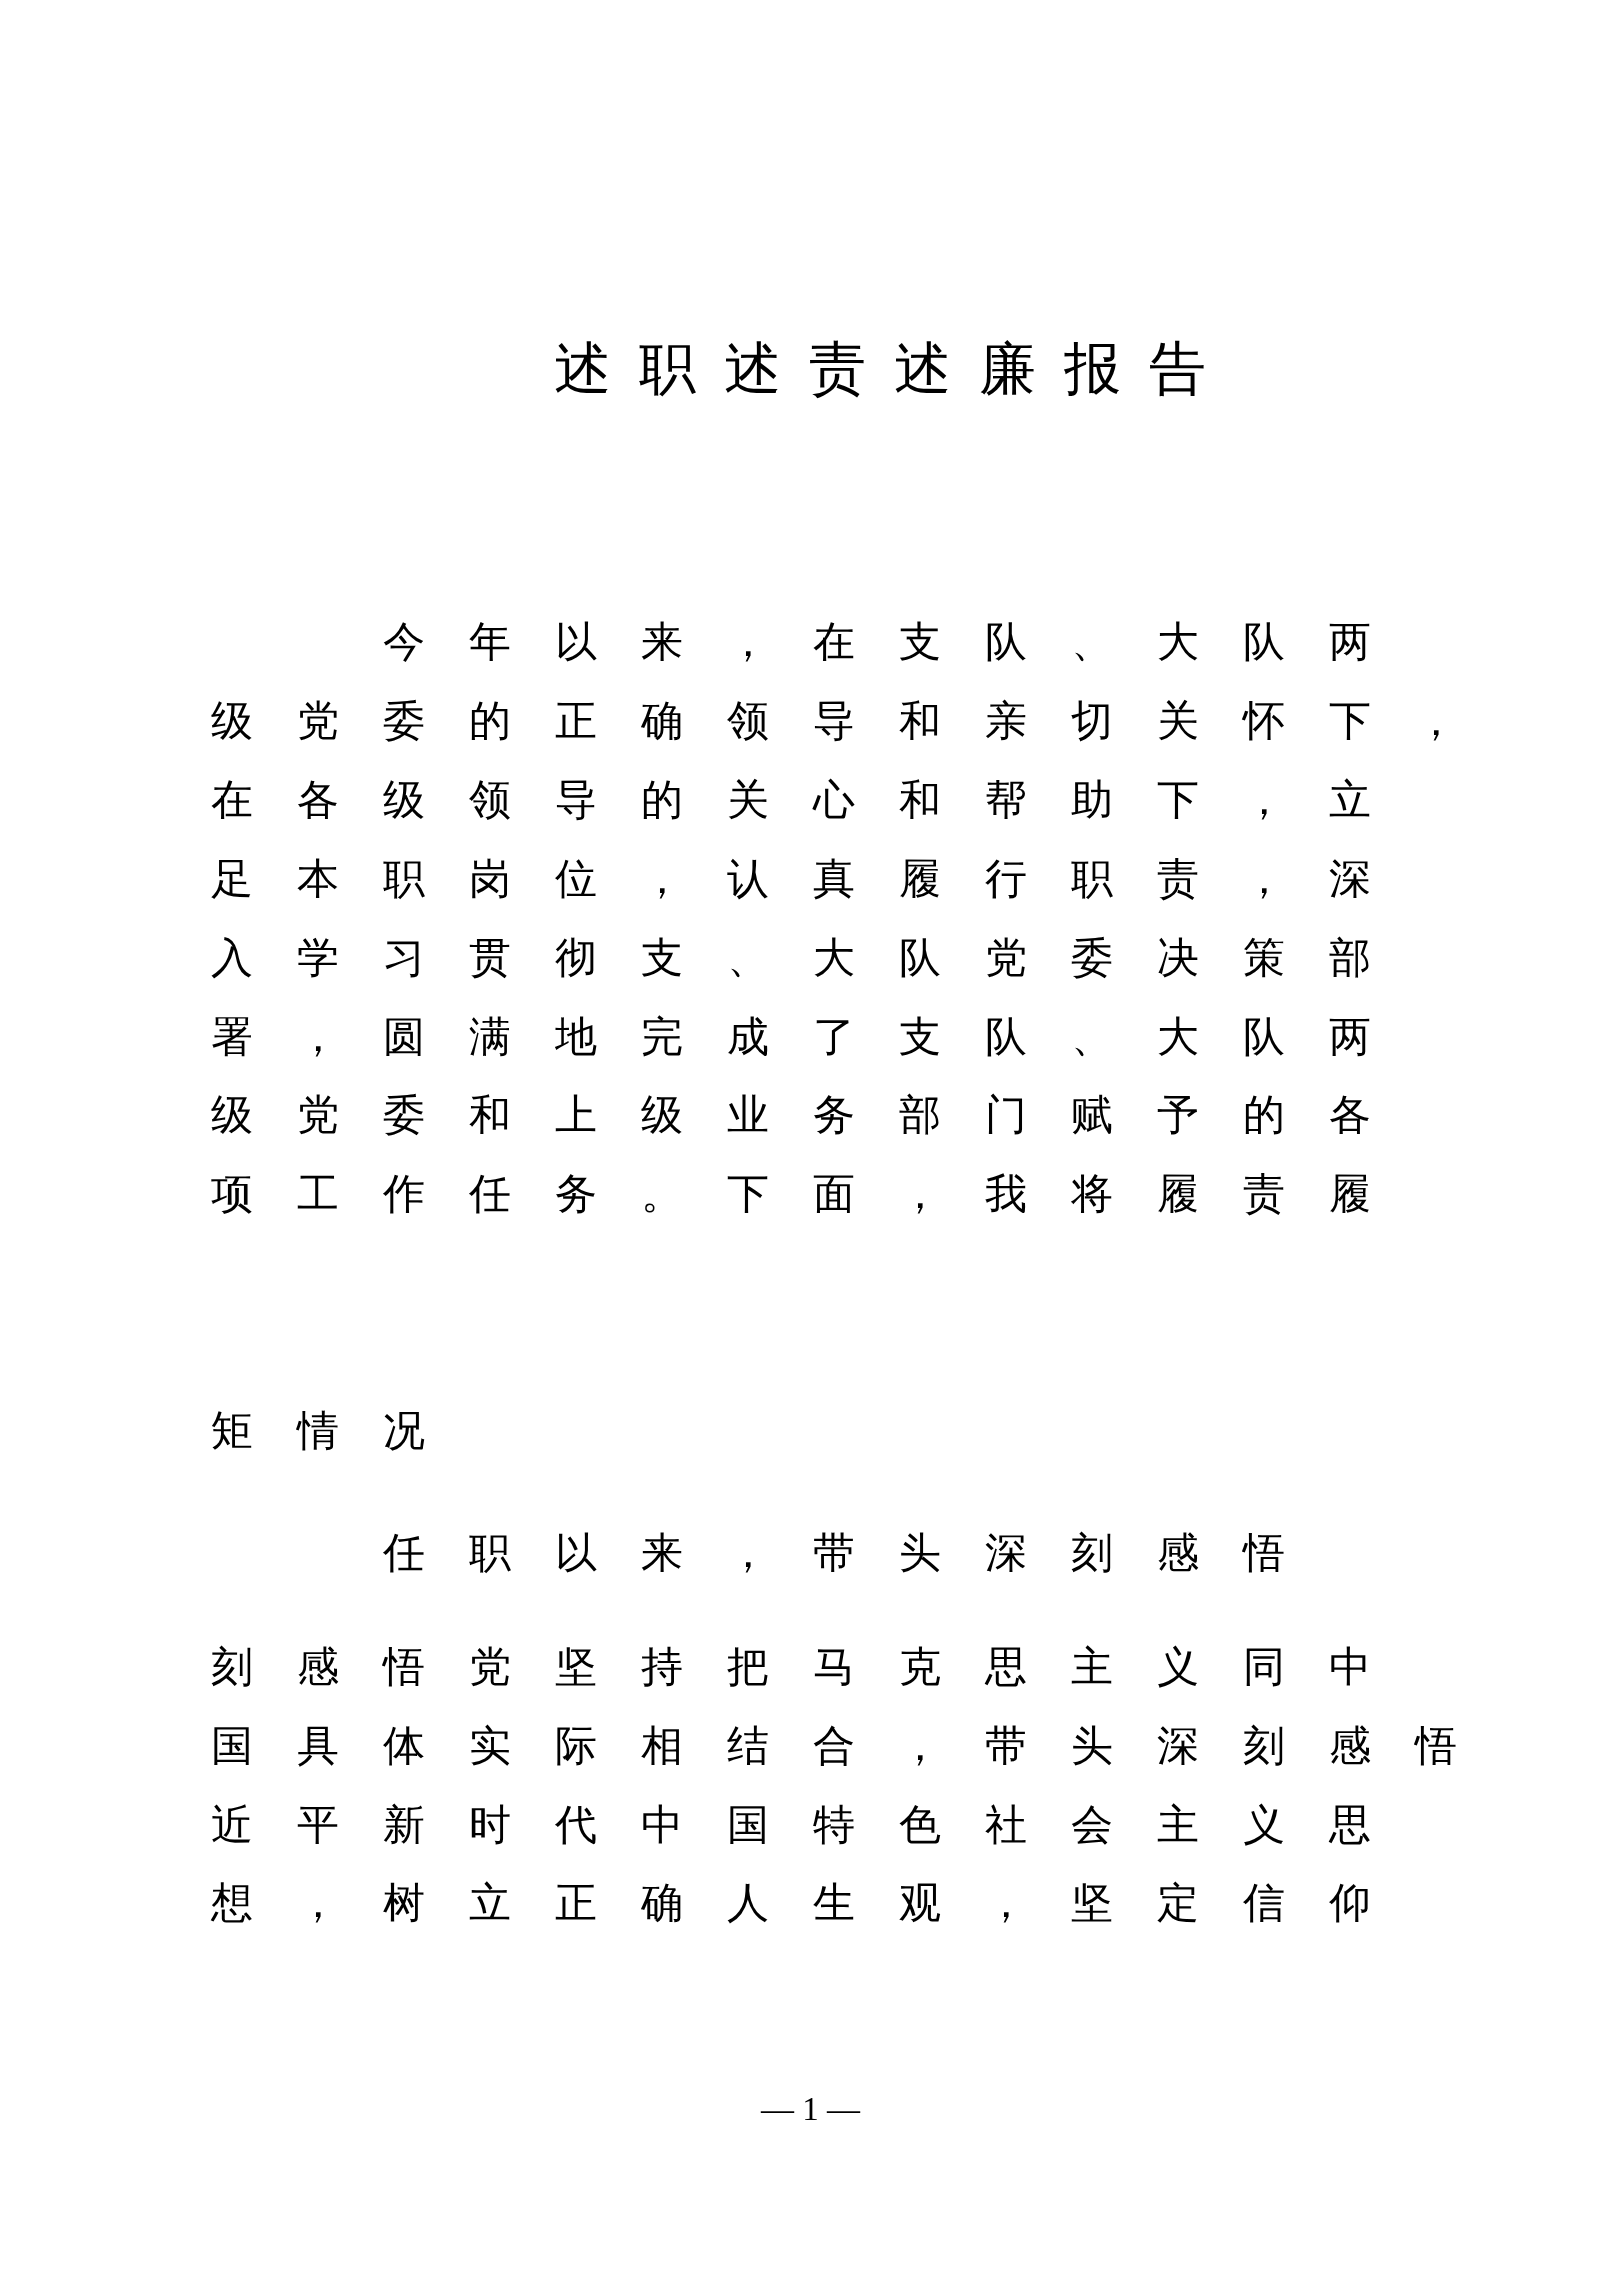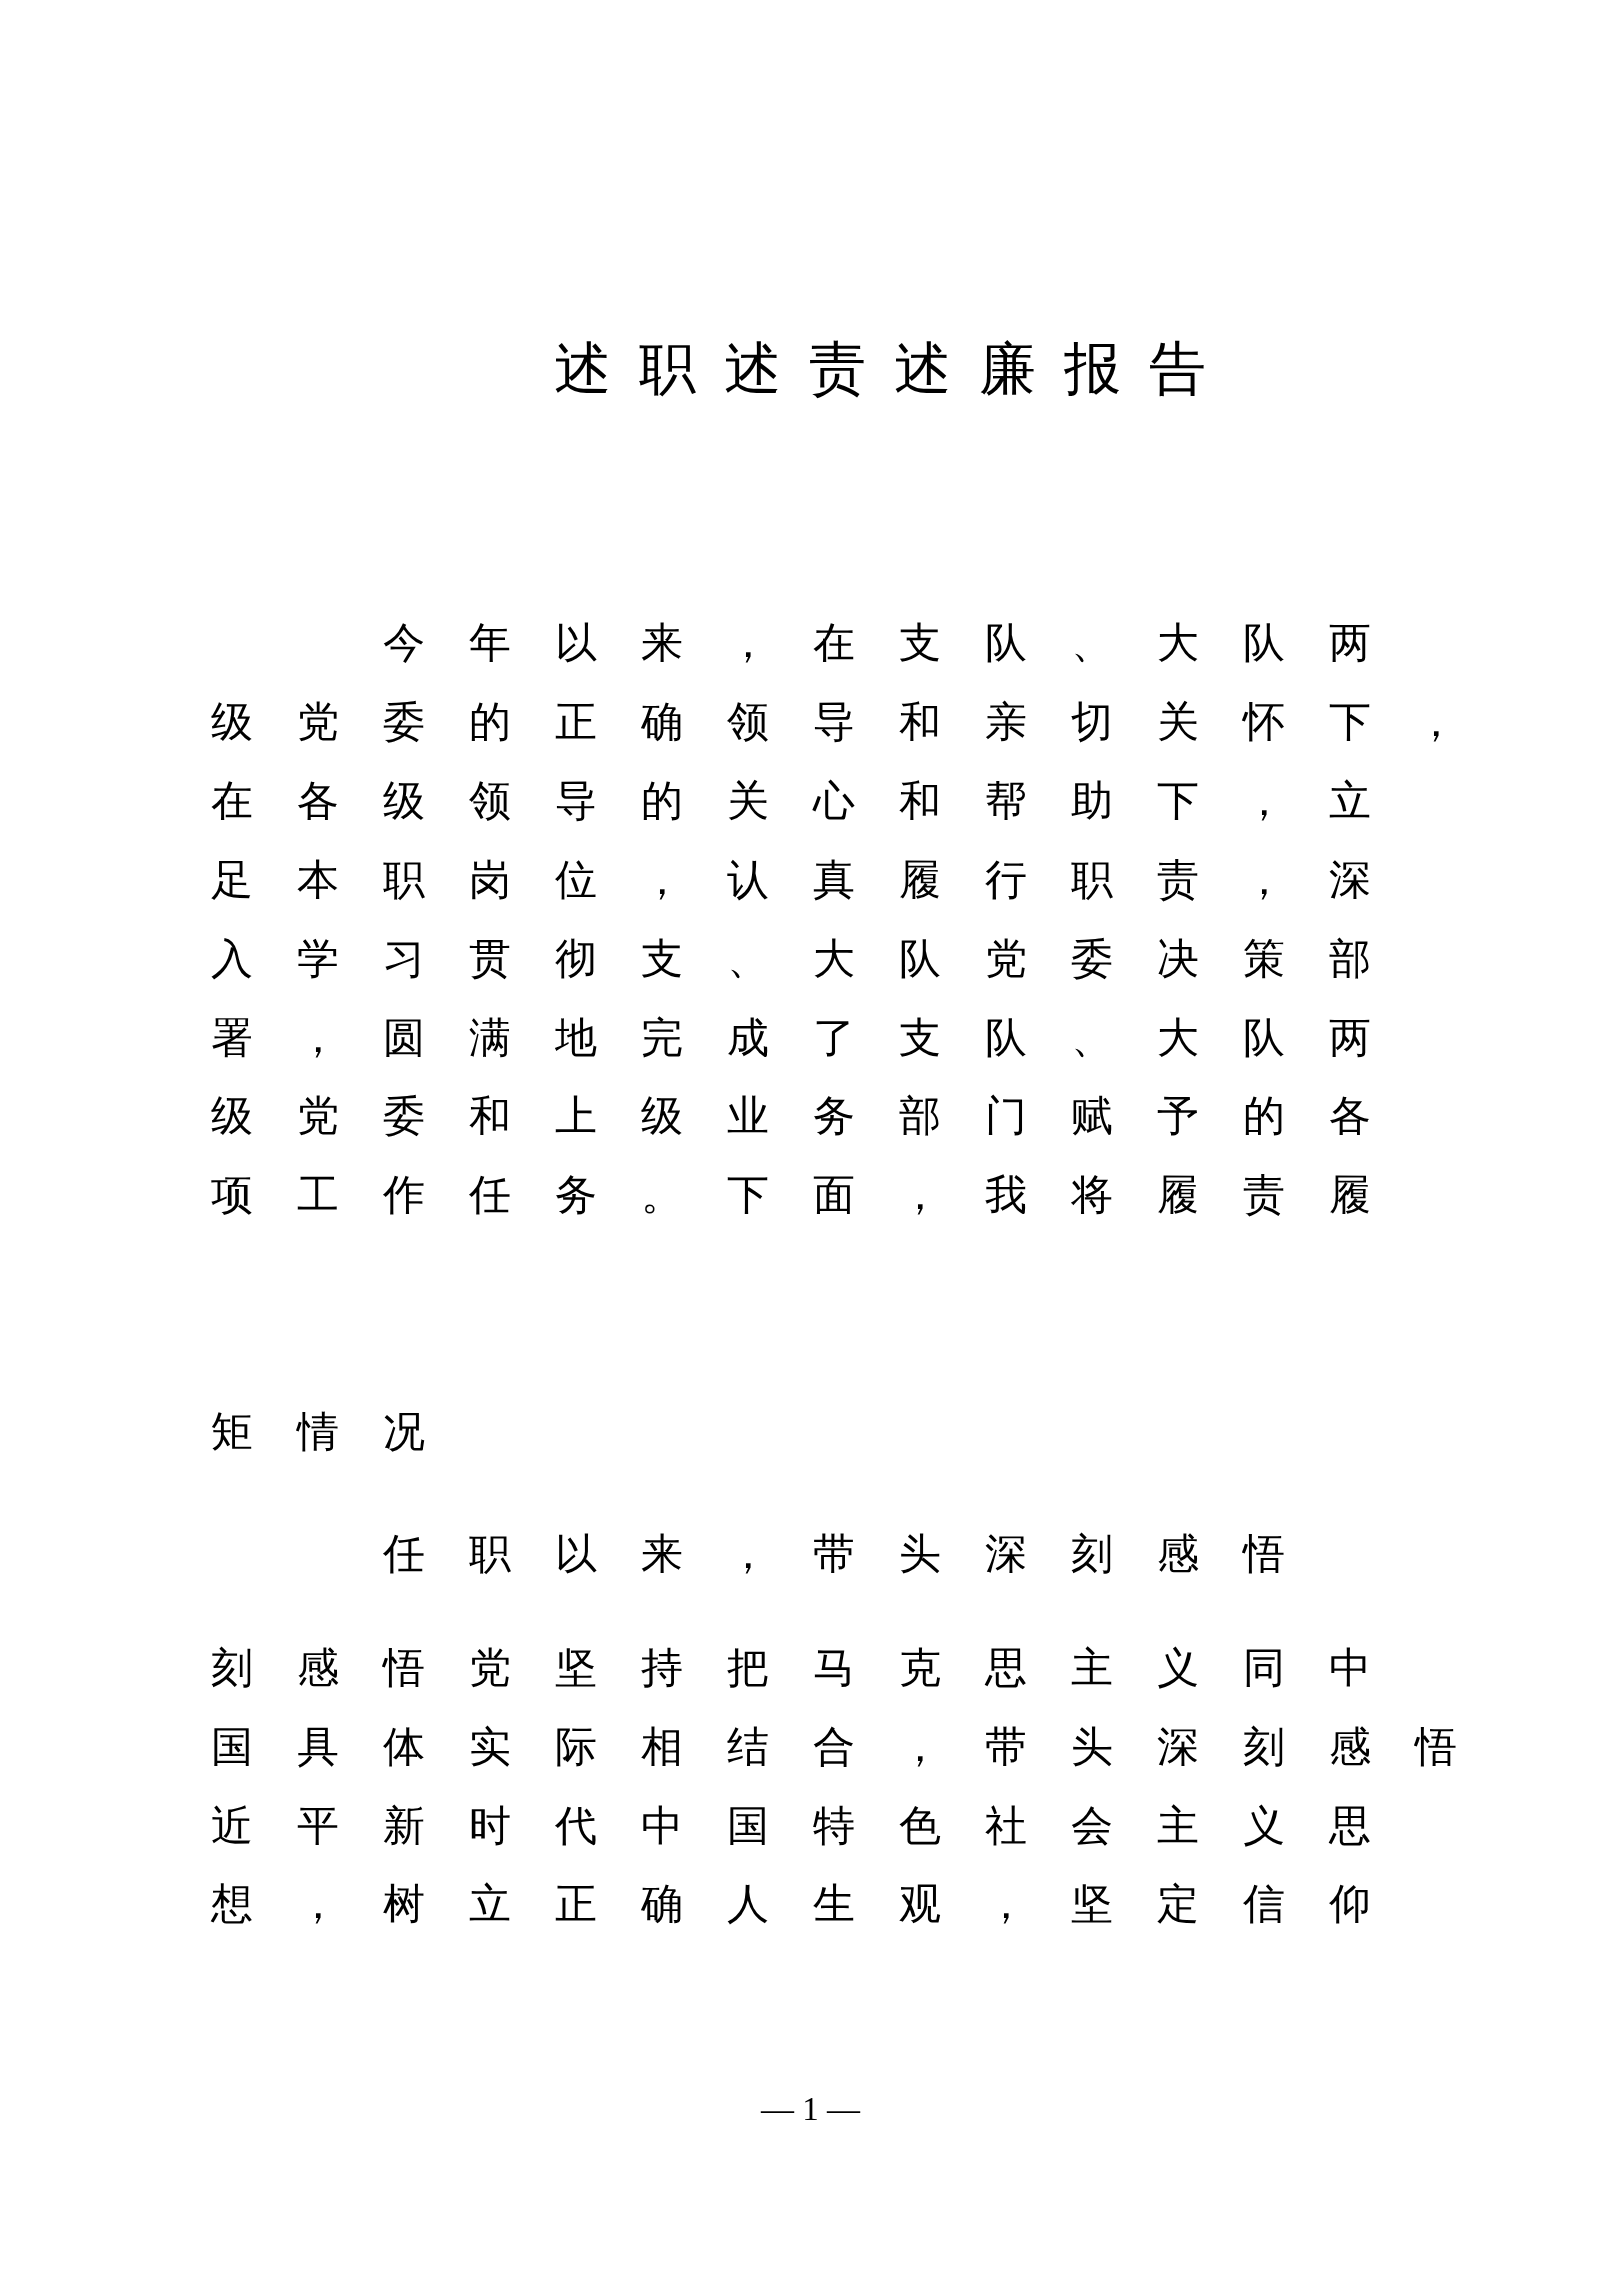--- a/index.html
+++ b/index.html
@@ -35,20 +35,21 @@
       margin: 0;
     }
     .body-line {
       position: absolute;
       left: 211px;
       height: 51px;
       line-height: 51px;
       font-size: 42px;
       letter-spacing: 44px;
       white-space: pre;
+      font-family: Liberation Serif, serif;
     }
     .page-number {
       position: absolute;
       left: 0;
       width: 1621px;
       top: 2086px;
       text-align: center;
       font-family: "Liberation Serif", "DejaVu Serif", serif;
       font-size: 33px;
       line-height: 47px;

